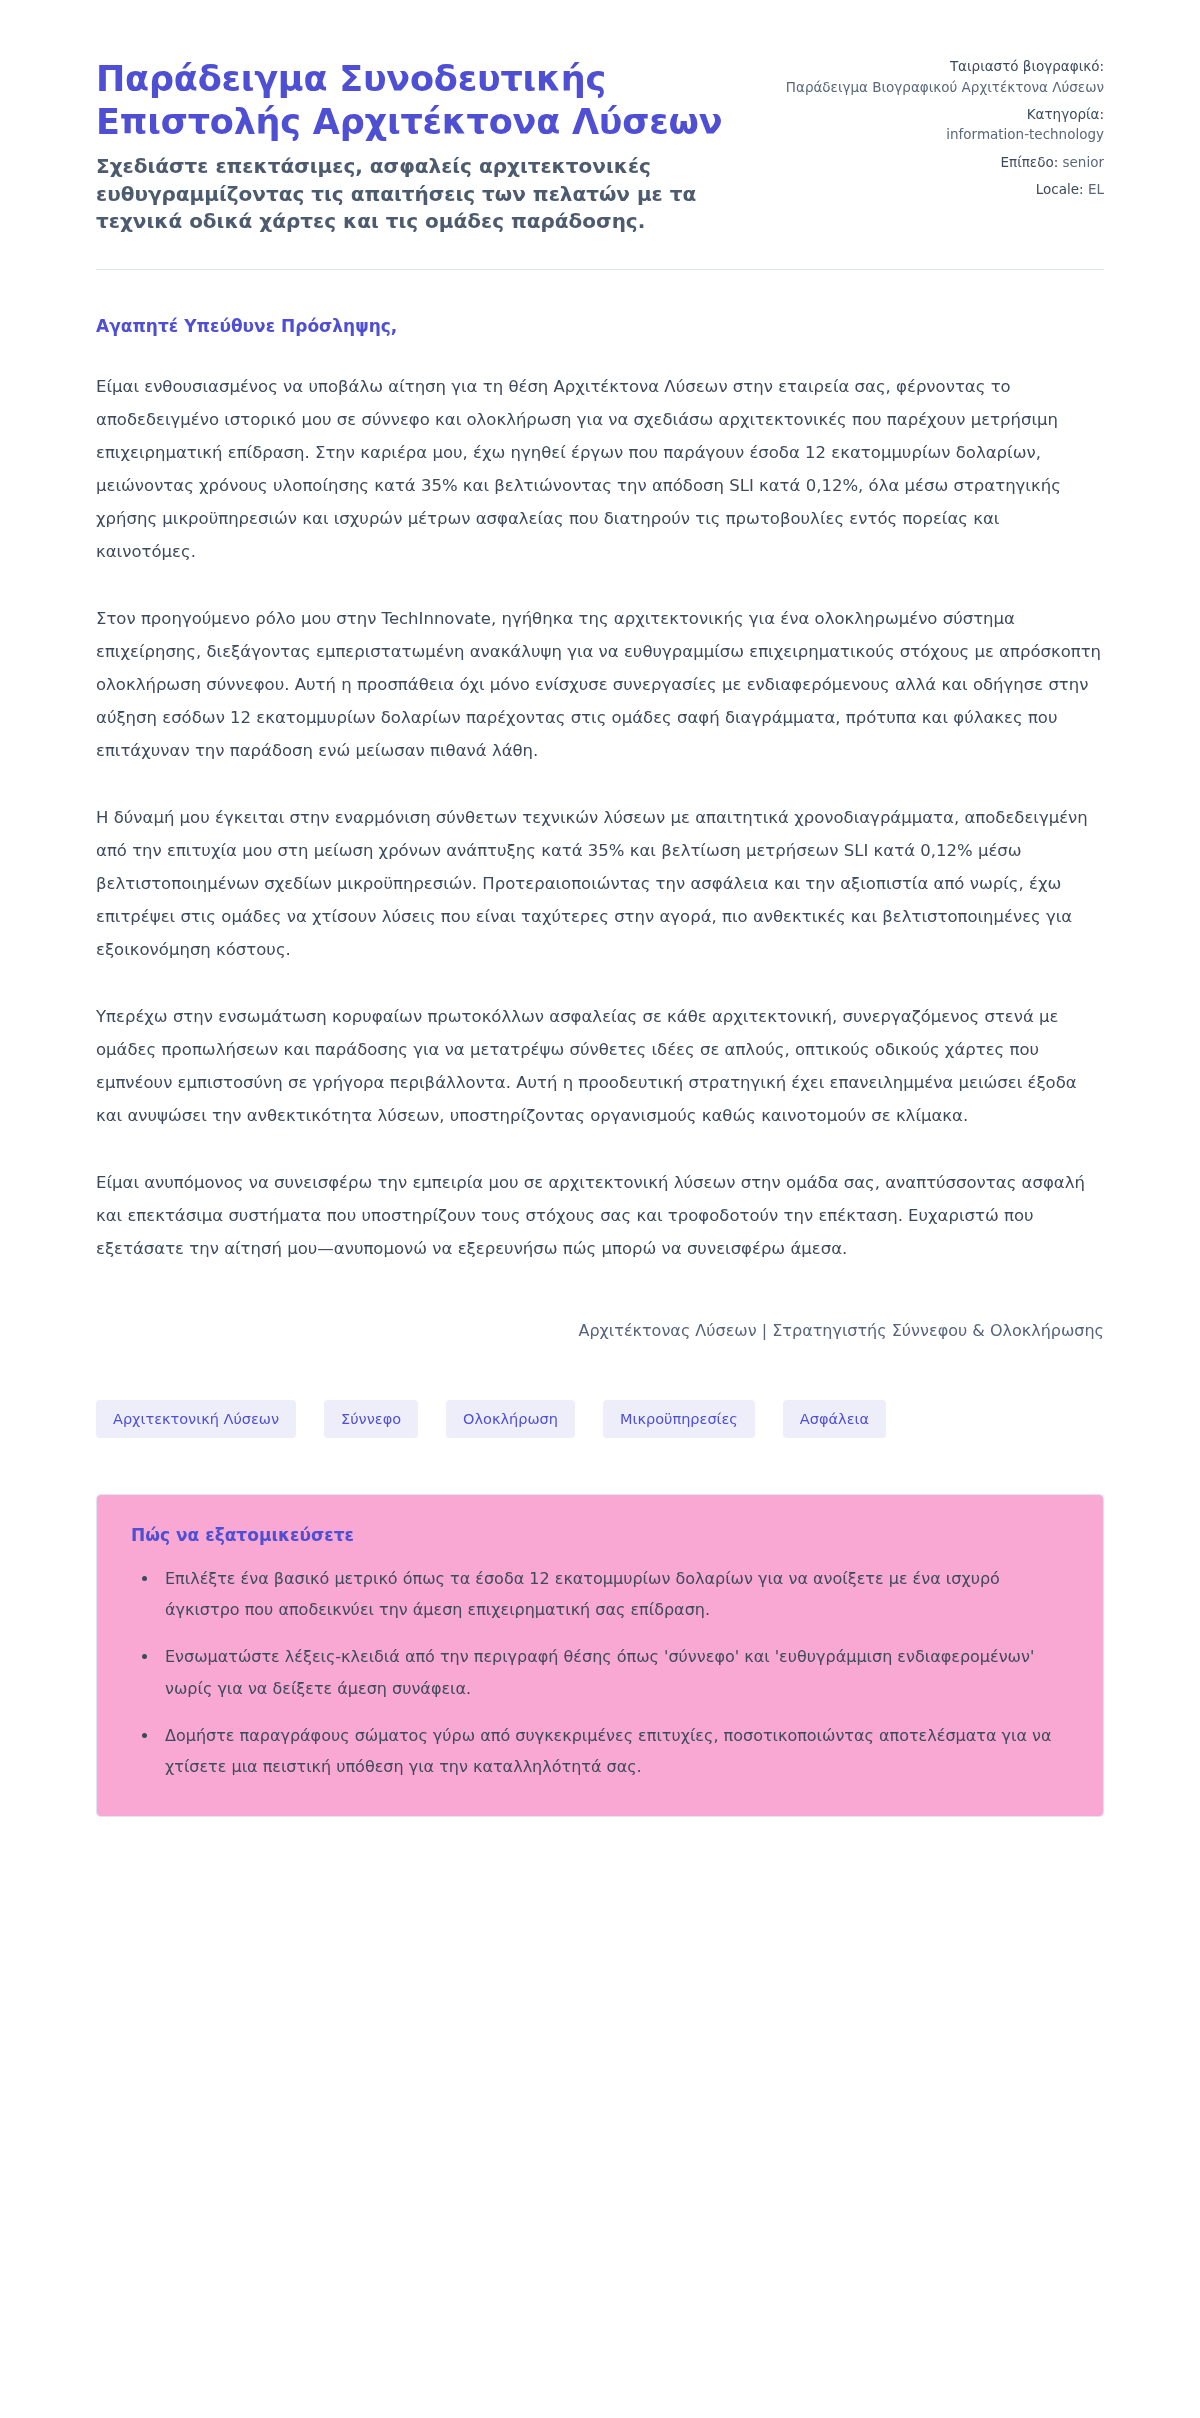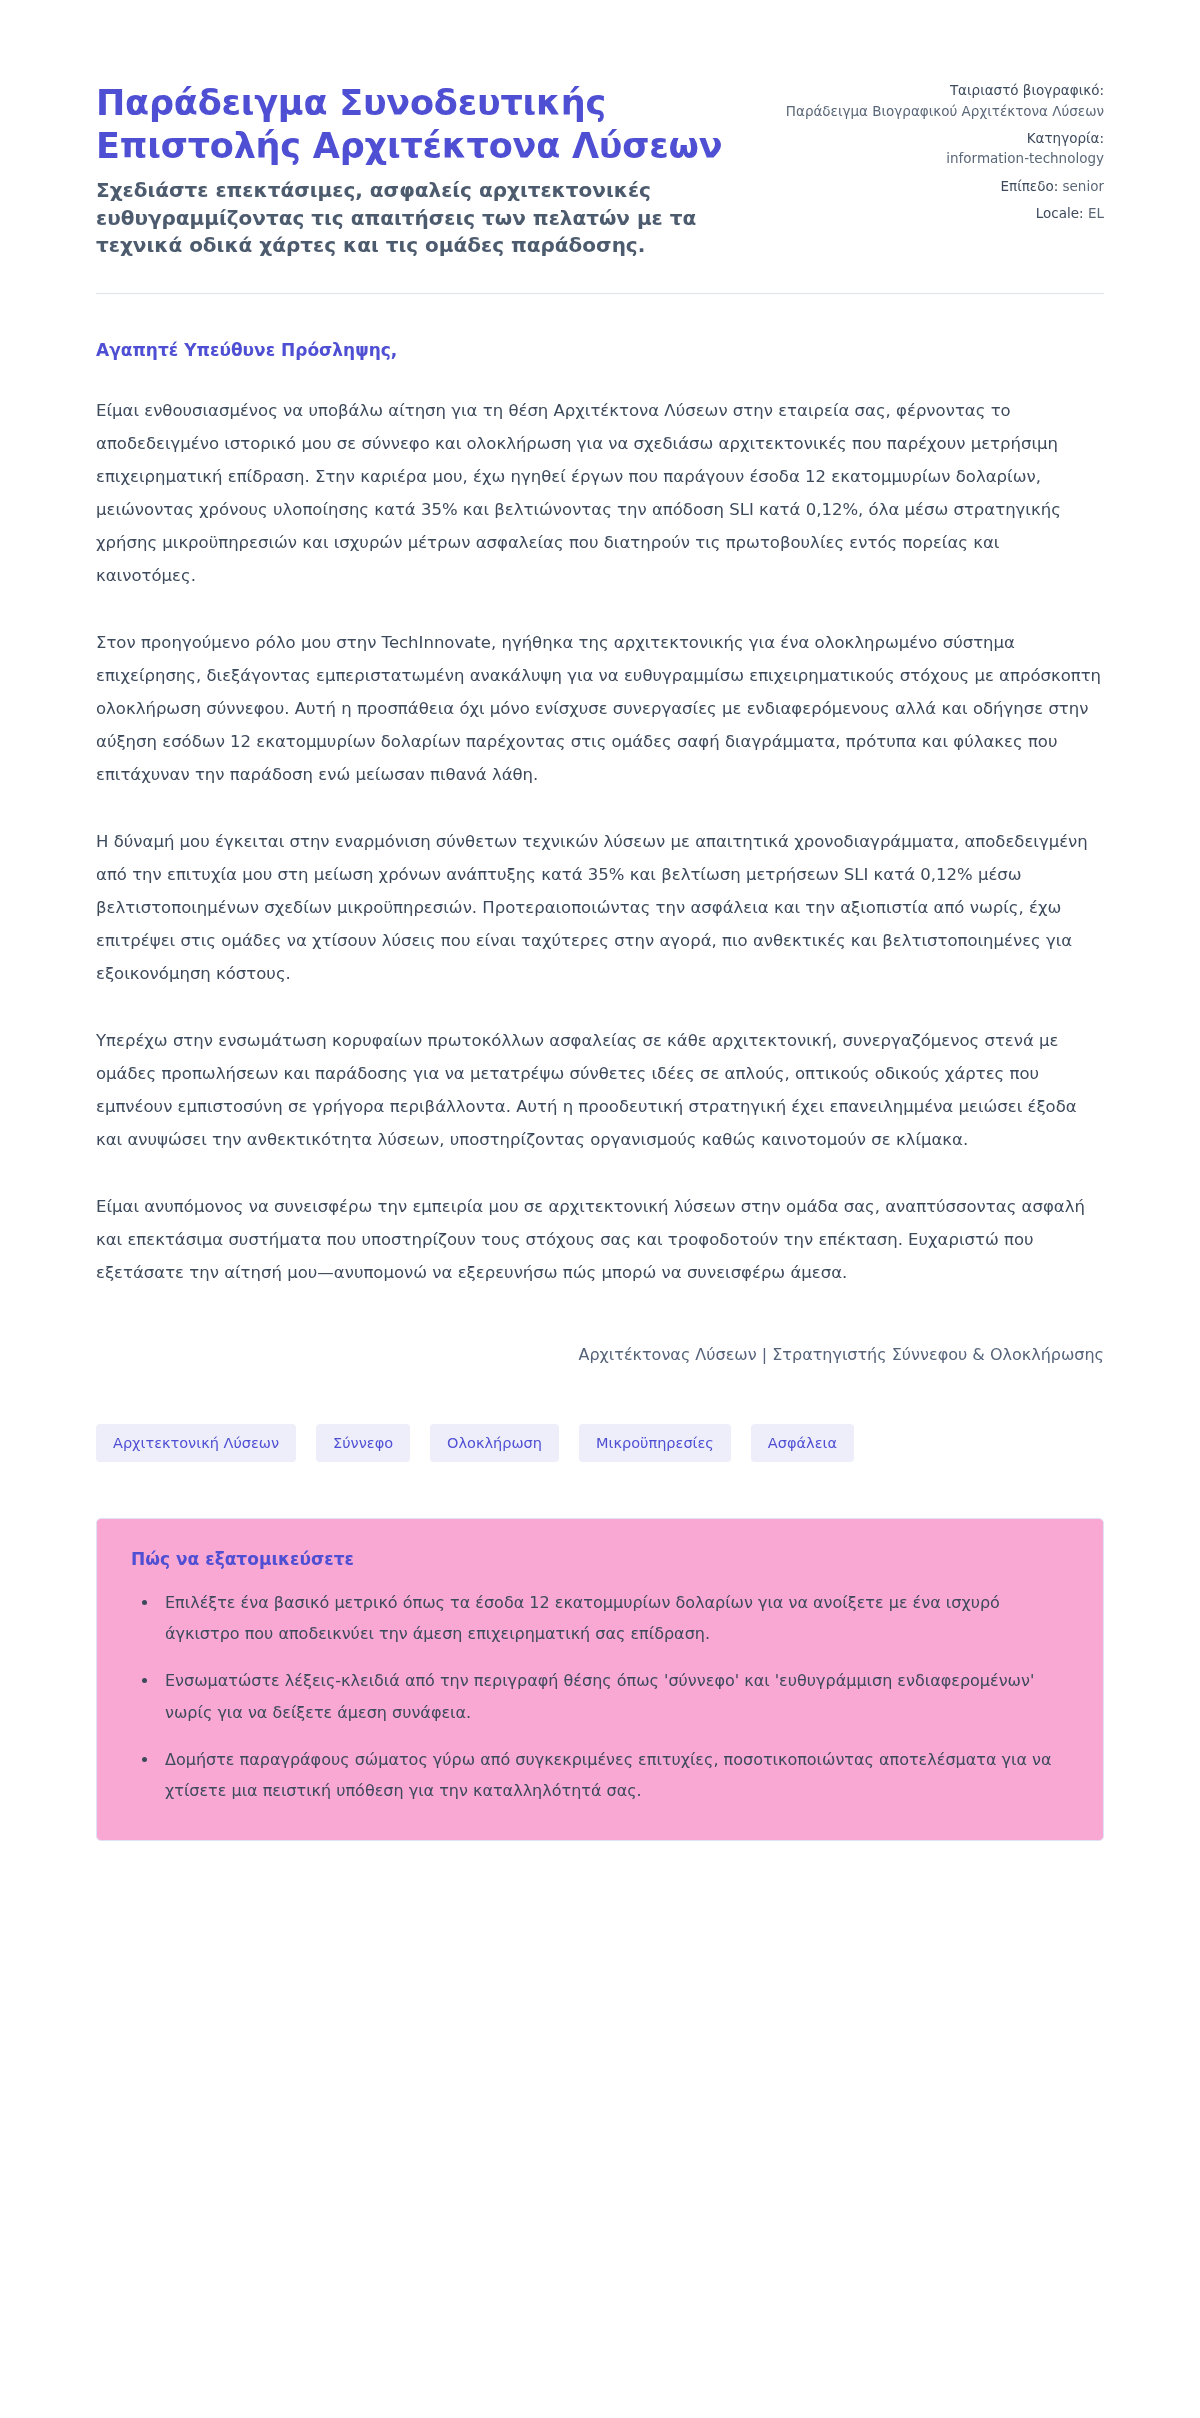--- a/index.html
+++ b/index.html
@@ -11,21 +11,21 @@
   }
   body {
     width: 1200px;
     min-height: 2418px;
     font-family: "DejaVu Sans", "Liberation Sans", sans-serif;
     color: #3d4a5c;
     -webkit-font-smoothing: antialiased;
   }
   .page {
     width: 1200px;
-    padding: 76px 96px 0 96px;
+    padding: 52px 96px 0 96px;
   }
 
   
   .header {
     display: flex;
     align-items: flex-start;
     justify-content: space-between;
     gap: 40px;
     padding-bottom: 34px;
   }
@@ -103,21 +103,21 @@
     font-size: 16px;
     color: #55637a;
     margin: 0;
     text-align: right;
   }
 
   
   .tags {
     display: flex;
     flex-wrap: wrap;
-    gap: 20px;
+    gap: 28px;
     margin-top: 60px;
   }
   .tag {
     background: #eeeefb;
     color: #4f4fd4;
     font-size: 14.5px;
     padding: 11px 17px;
     border-radius: 4px;
     white-space: nowrap;
   }

